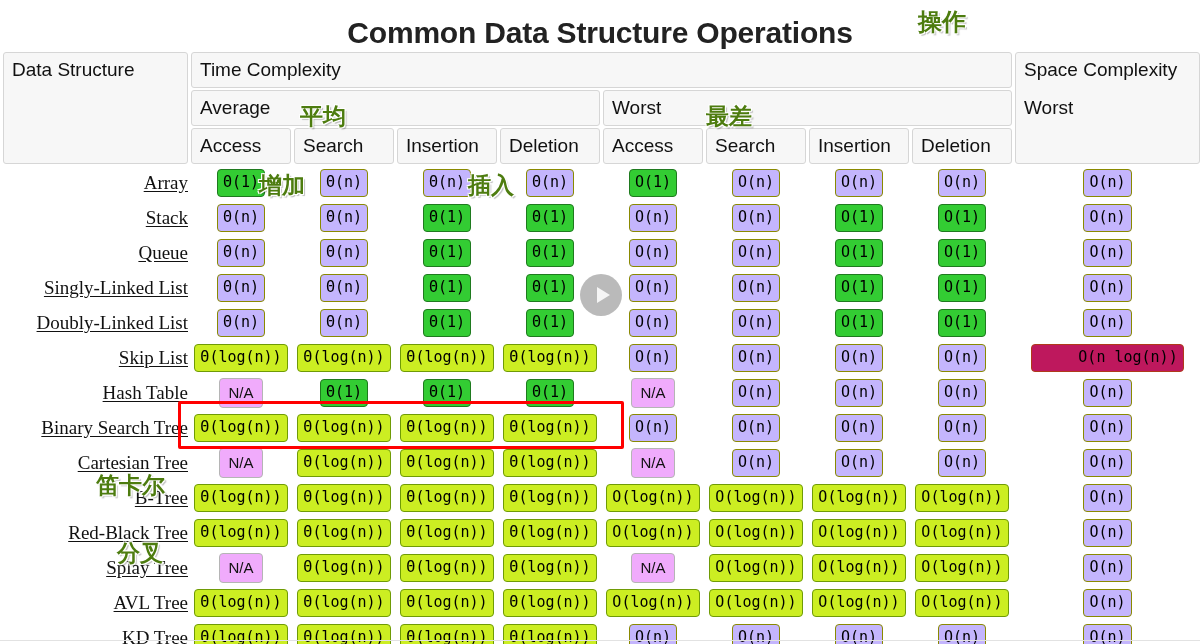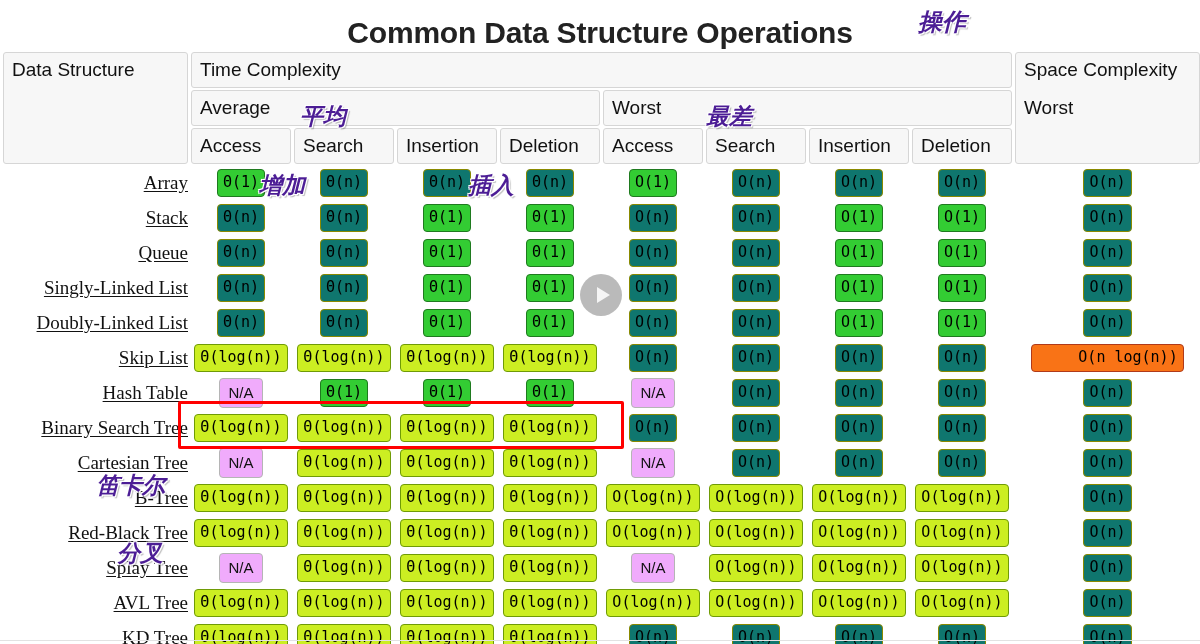--- a/index.html
+++ b/index.html
@@ -15,27 +15,26 @@
     height:50px;
     display:flex;align-items:flex-end;justify-content:center;
     position:relative;
   }
   #page-title{
     font-size:30px;font-weight:bold;color:#222;
     letter-spacing:-0.2px;
     text-align:center;
   }
   .cn{
-    color:#4c1d95;font-weight:bold;
+    color:#4d7c0f;font-weight:bold;
     font-family:"DejaVu Sans",sans-serif;
     text-shadow:1px 1px 0 #fff, -1px 1px 0 #fff, 1px -1px 0 #fff, -1px -1px 0 #fff,
                 2px 2px 1px rgba(0,0,0,.25);
     white-space:nowrap;
     pointer-events:none;
-    font-style:italic;
   }
   #ann-caozuo{position:absolute;left:918px;top:6px;font-size:24px;}
 
   
   #table-wrap{position:absolute;left:0;top:50px;width:1200px;}
   table{border-collapse:separate;border-spacing:3px 2px;width:1200px;table-layout:fixed;}
   th{
     background:#f7f7f7;
     border:1px solid #d6d6d6;
     border-radius:3px;
@@ -59,24 +58,24 @@
     display:inline-block;
     font-family:"DejaVu Sans Mono",monospace;
     font-size:15px;
     line-height:1;
     padding:5px 5px 6px;
     border-radius:4px;
     border:1px solid #7a7a00;
     white-space:nowrap;
     box-sizing:border-box;
   }
-  .c-yellow {background:#0f766e;border-color:#8a8a00;color:#000;}
+  .c-yellow {background:#c4b5fd;border-color:#8a8a00;color:#000;}
   .c-green  {background:#33cc33;border-color:#1f7a1f;color:#000;}
   .c-lgreen {background:#ccee22;border-color:#6f9b06;color:#000;}
-  .c-orange {background:#f97316;border-color:#b03a1a;color:#000;padding-left:46px;}
+  .c-orange {background:#be185d;border-color:#b03a1a;color:#000;padding-left:46px;}
   .c-na{
     background:#f0abfc;border:1px solid #b5b5b5;color:#111;
     font-family:"Liberation Sans",sans-serif;font-size:15px;
     padding:5px 8px 6px;border-radius:4px;display:inline-block;
   }
 
   
   col.c-ds{width:185px;}
   col.c-op{width:100px;}
   col.c-sp{width:185px;}

